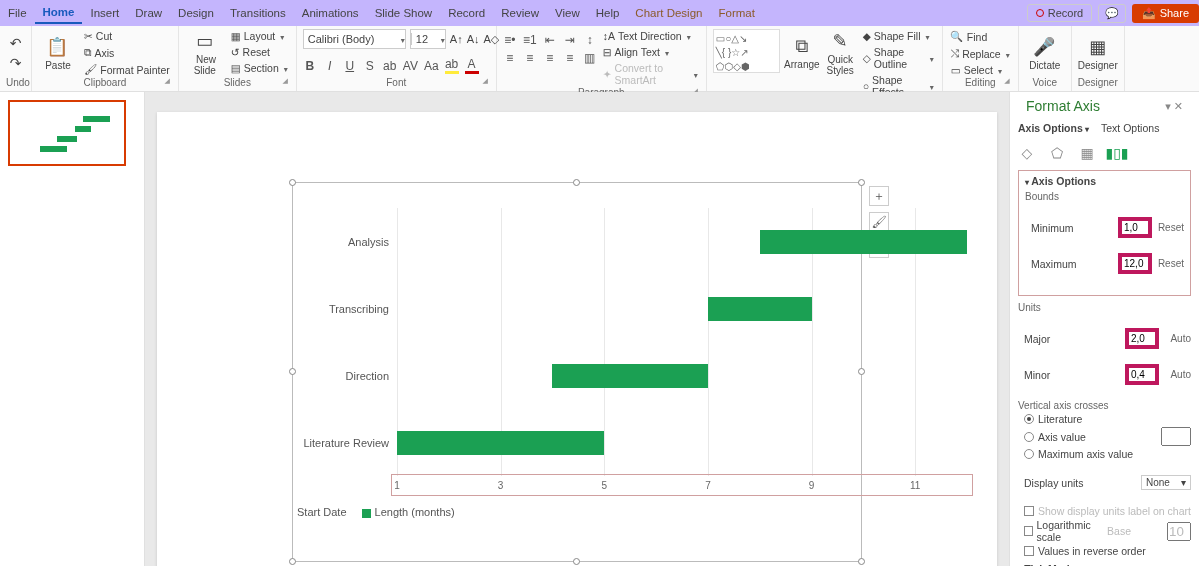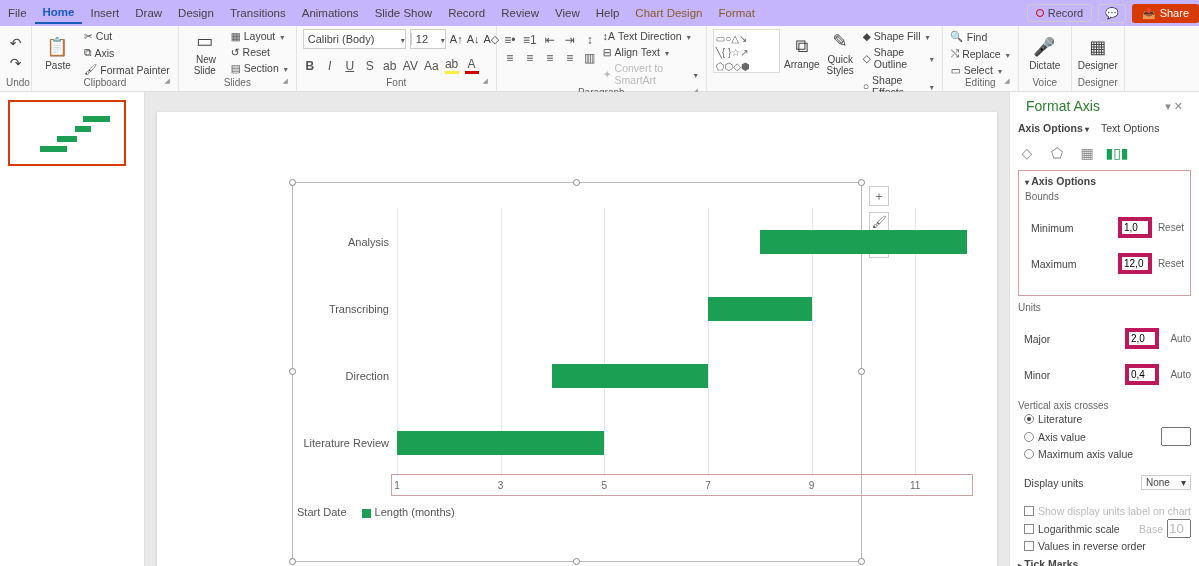--- a/index.html
+++ b/index.html
@@ -439,21 +439,21 @@
           </div>
         </div>
       <div class="check-row disabled">
           <span class="check-box"></span>
           <span>Show display units label on chart</span>
         </div>
       <div class="check-row">
           <span class="check-box"></span>
           <span>Logarithmic scale</span>
           <span class="disabled" style="margin-left:auto">Base</span>
-          <input type="text" class="disabled" style="width: 24px;" value="10">
+          <input type="text" class="disabled" style="width: 24px; margin-left: 32px;" value="10">
         </div>
       <div class="check-row">
           <span class="check-box"></span>
           <span>Values in reverse order</span>
         </div>
       <div class="collapse-row">Tick Marks</div>
       <div class="collapse-row">Labels</div>
       <div class="collapse-row">Number</div>
     </div>
   </div>

